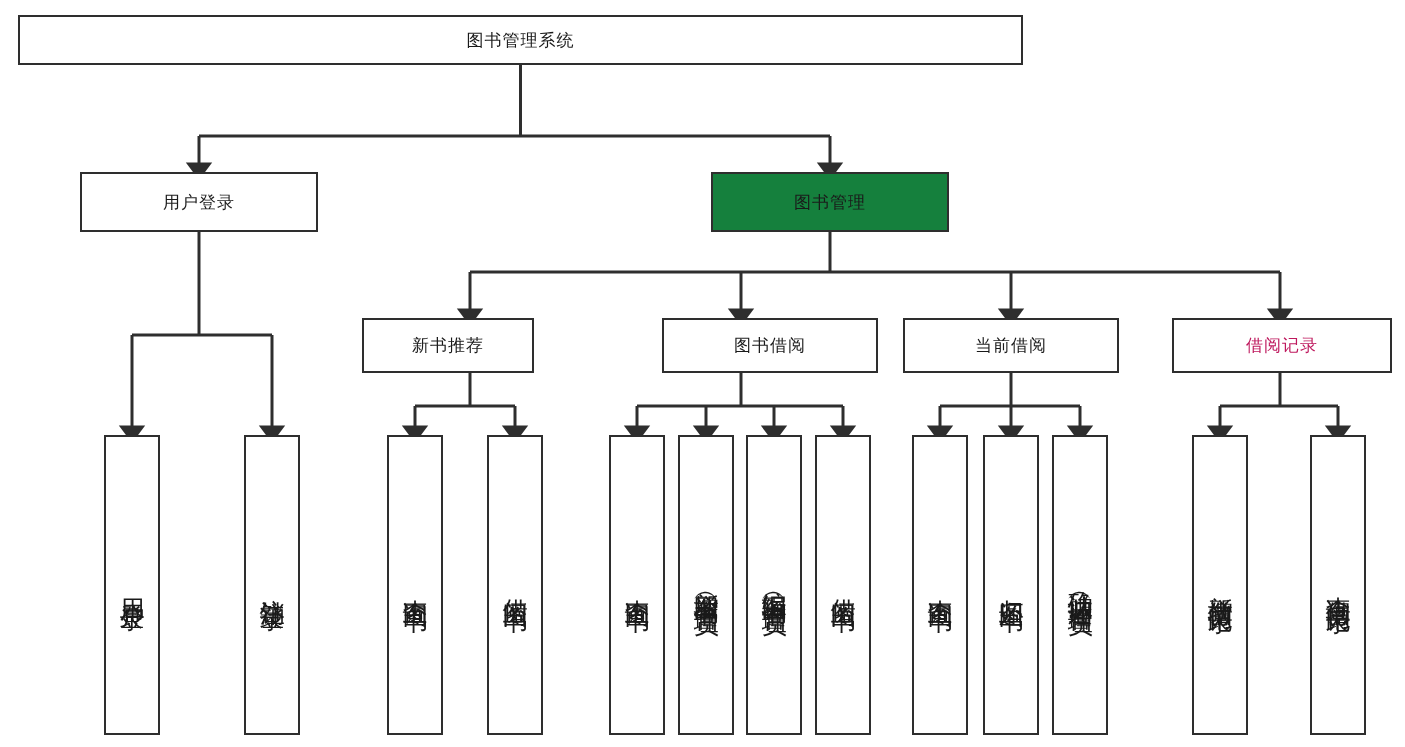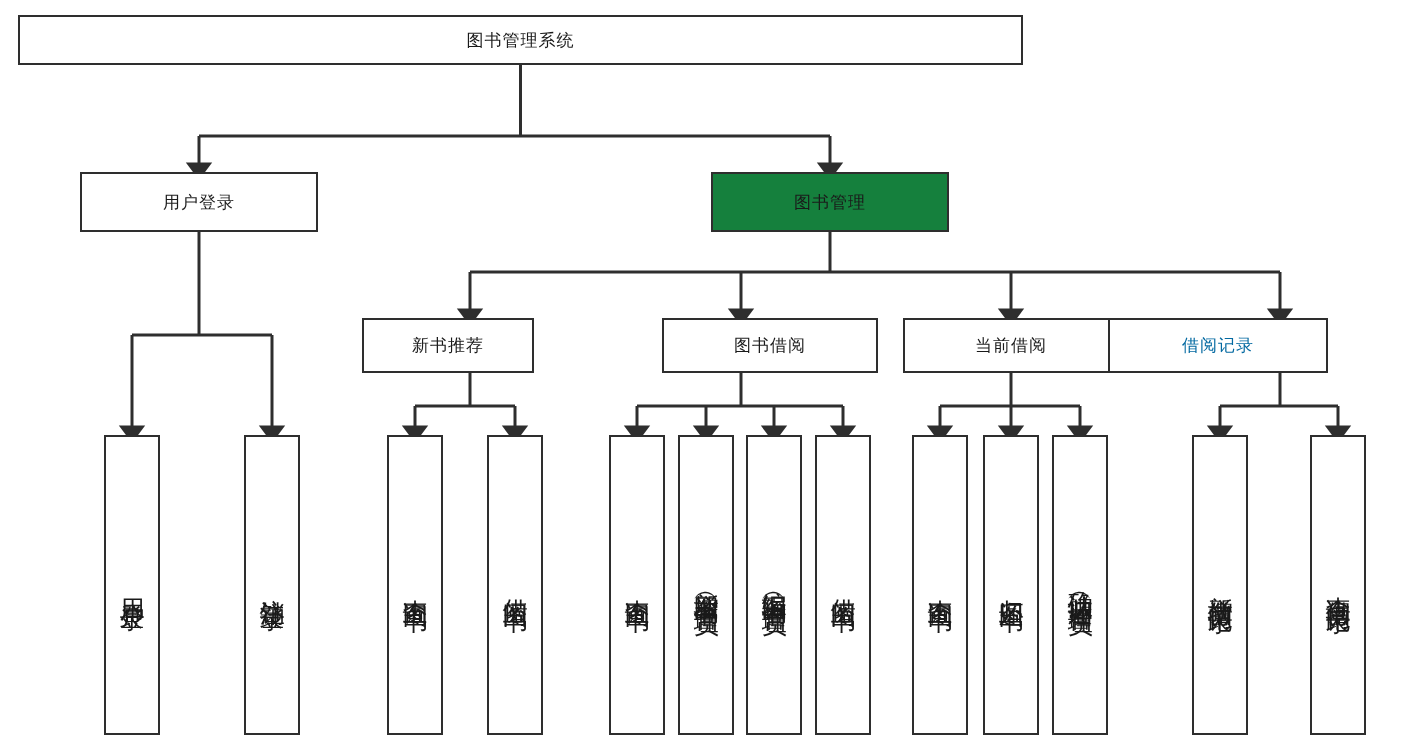--- a/index.html
+++ b/index.html
@@ -128,21 +128,21 @@
       </div>
       <div class="node horiz" style="left: 362px; top: 318px; width: 172px; height: 55px; border-color: rgb(46, 46, 46); background: rgb(255, 255, 255); color: rgb(26, 26, 26);">
         <span class="htext">新书推荐</span>
       </div>
       <div class="node horiz" style="left: 633px; top: 318px; width: 216px; height: 55px; border-color: rgb(46, 46, 46); background: rgb(255, 255, 255); color: rgb(26, 26, 26); margin-left: 29px;">
         <span class="htext">图书借阅</span>
       </div>
       <div class="node horiz" style="left: 903px; top: 318px; width: 216px; height: 55px; border-color: rgb(46, 46, 46); background: rgb(255, 255, 255); color: rgb(26, 26, 26);">
         <span class="htext">当前借阅</span>
       </div>
-      <div class="node horiz" style="left: 1108px; top: 318px; width: 220px; height: 55px; border-color: rgb(46, 46, 46); background: rgb(255, 255, 255); color: #0369a1;">
+      <div class="node horiz" style="left: 1172px; top: 318px; width: 220px; height: 55px; border-color: rgb(46, 46, 46); background: rgb(255, 255, 255); color: #be185d;">
         <span class="htext">借阅记录</span>
       </div>
       <div class="node vert" style="left: 104px; top: 435px; width: 56px; height: 300px; border-color: rgb(46, 46, 46); background: rgb(255, 255, 255); color: rgb(26, 26, 26);">
         <span class="vtext">用户登录</span>
       </div>
       <div class="node vert" style="left: 244px; top: 435px; width: 56px; height: 300px; border-color: rgb(46, 46, 46); background: rgb(255, 255, 255); color: rgb(26, 26, 26);">
         <span class="vtext">注销登录</span>
       </div>
       <div class="node vert" style="left: 387px; top: 435px; width: 56px; height: 300px; border-color: rgb(46, 46, 46); background: rgb(255, 255, 255); color: rgb(26, 26, 26);">
         <span class="vtext">查询图书</span>

